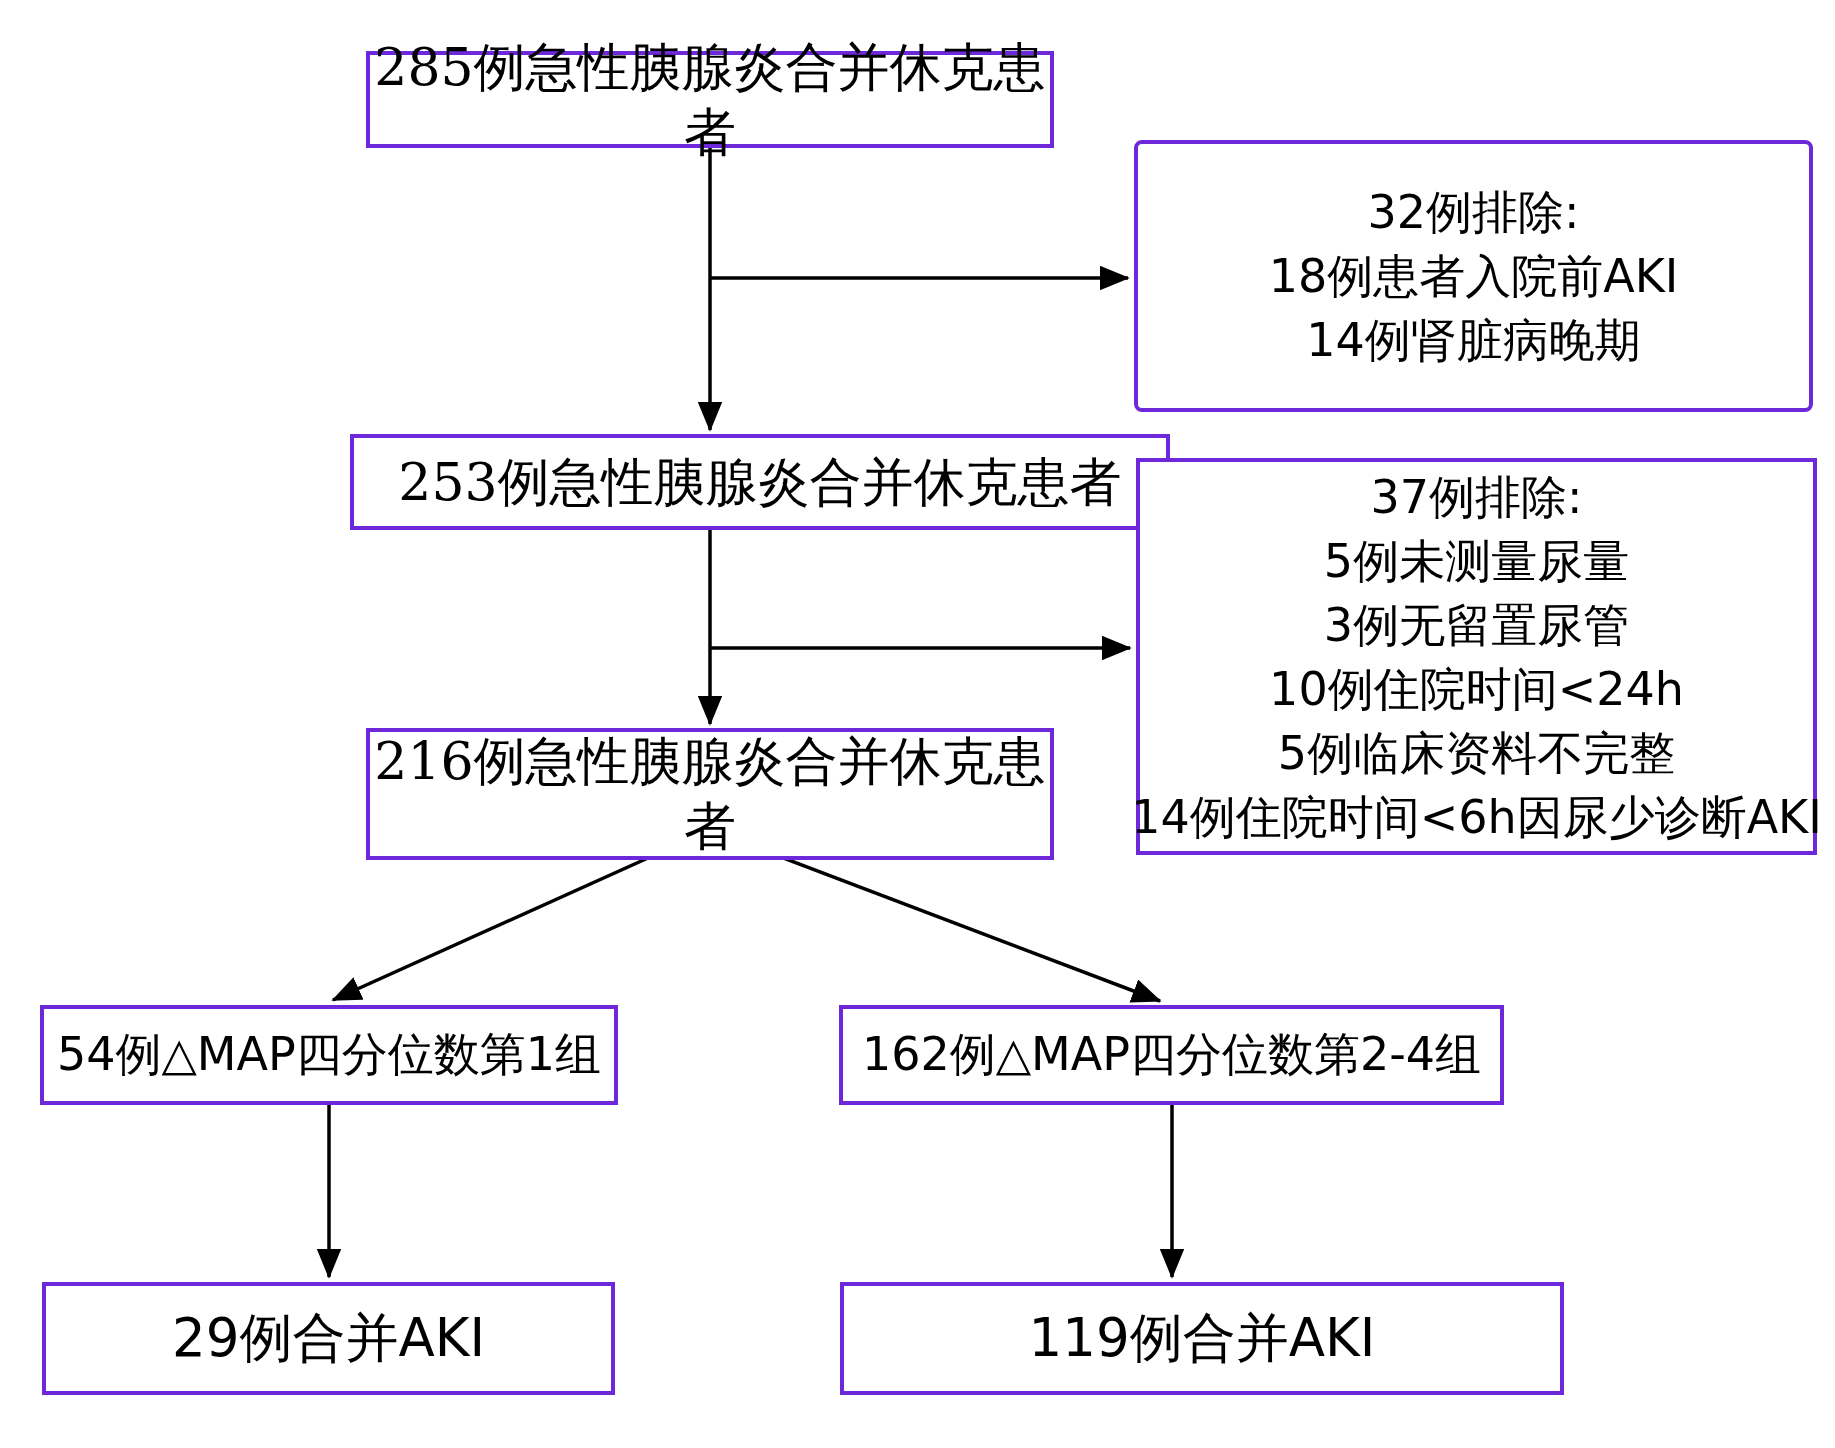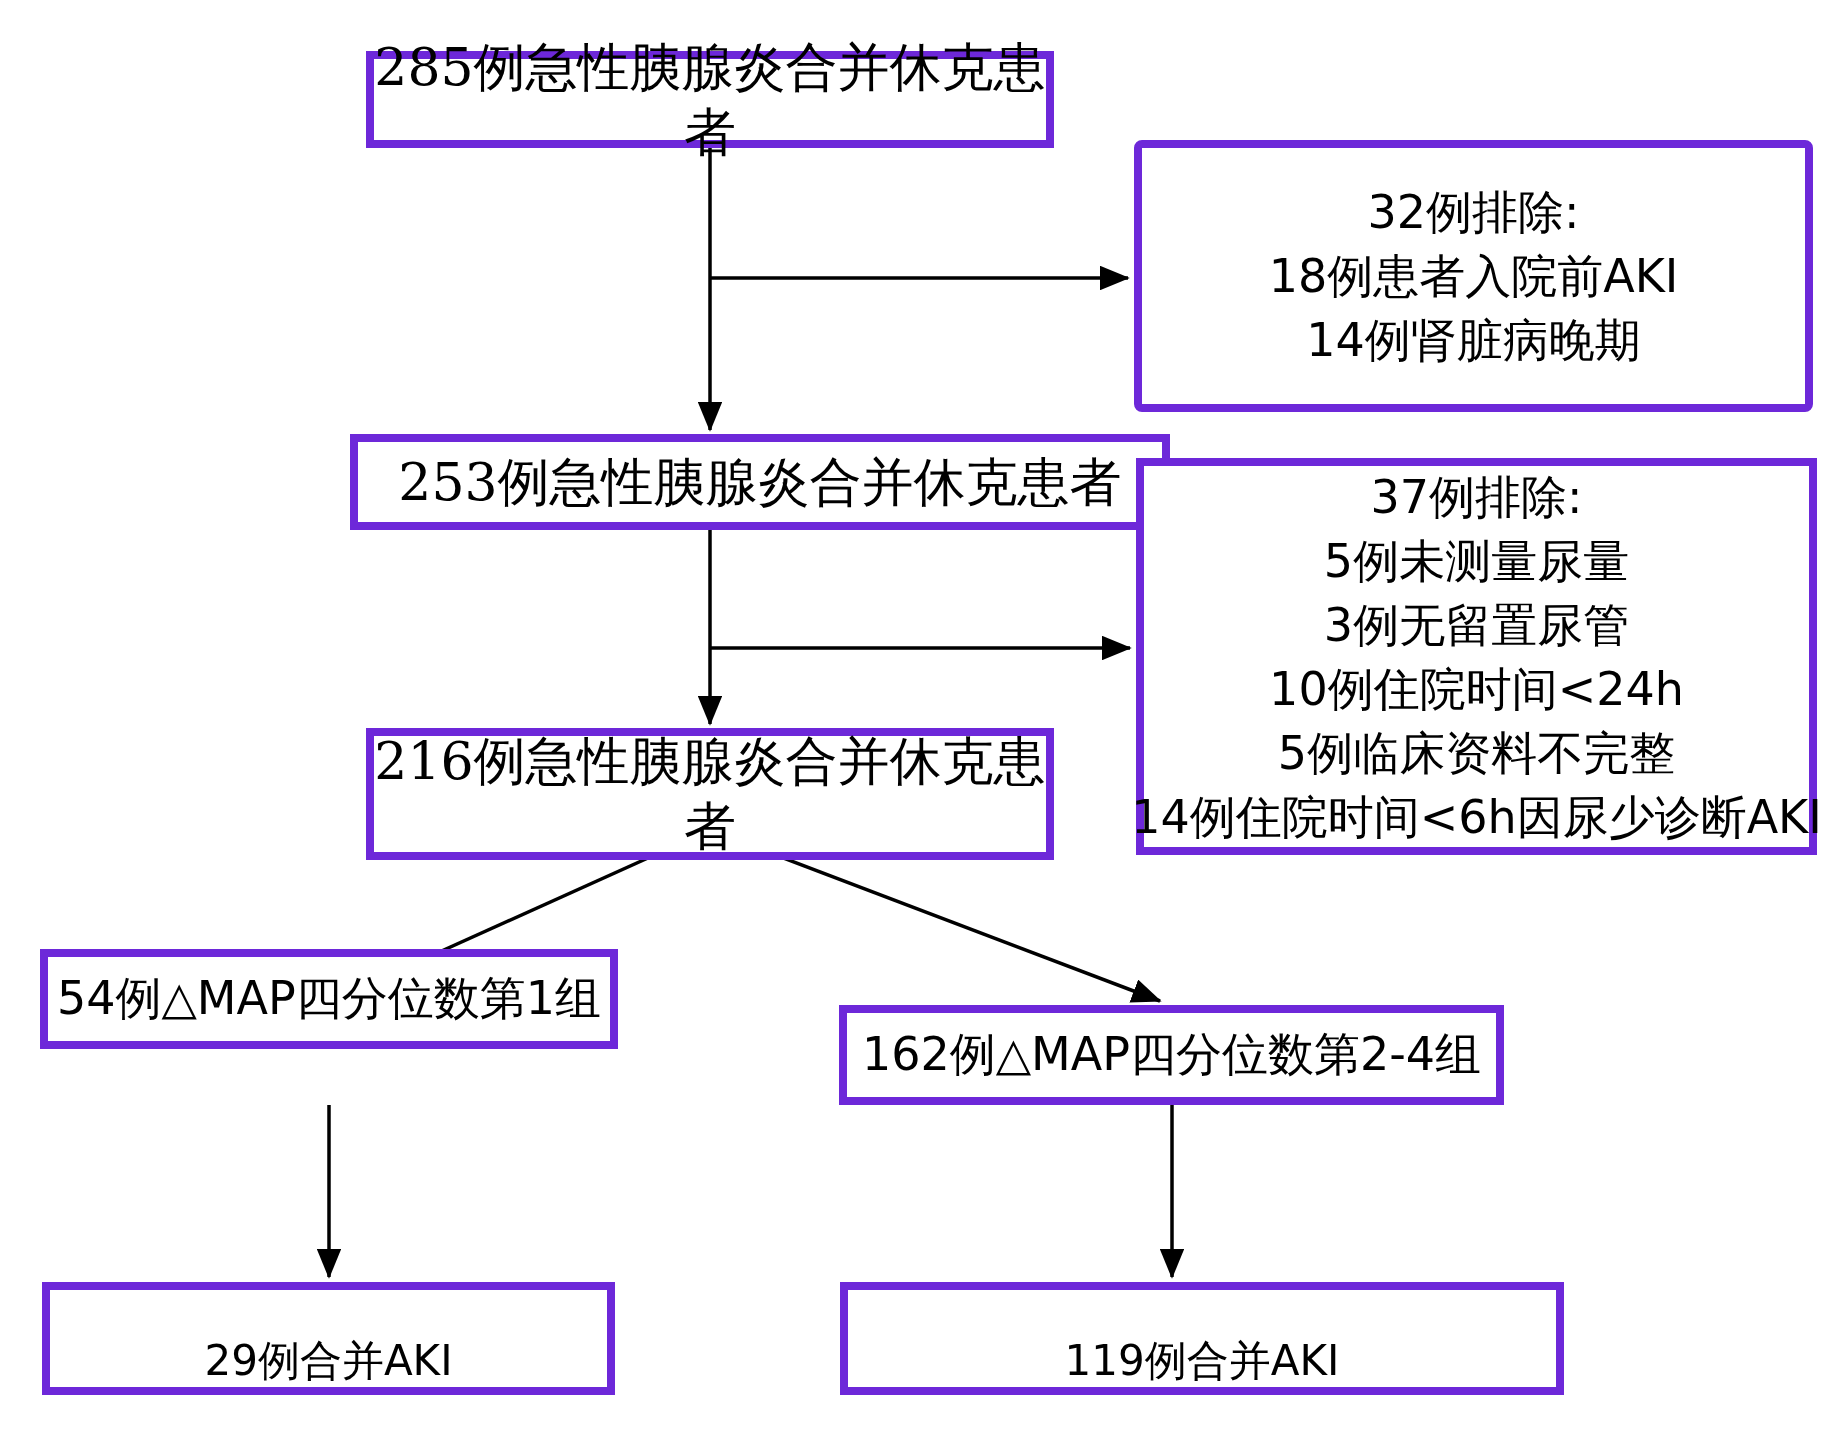--- a/index.html
+++ b/index.html
@@ -12,21 +12,21 @@
     width: 1835px;
     height: 1448px;
     background: #ffffff;
     font-family: "DejaVu Sans", "Liberation Sans", sans-serif;
     color: #000000;
     overflow: hidden;
   }
   .box {
     position: absolute;
     box-sizing: border-box;
-    border: 8px solid #6d28d9;
+    border: 4px solid #6d28d9;
     background: #ffffff;
     display: flex;
     align-items: center;
     justify-content: center;
     text-align: center;
     line-height: 1.25;
   }
   .box.serif {
     font-family: "DejaVu Serif", "Liberation Serif", serif;
     font-size: 52px;
@@ -40,22 +40,21 @@
     justify-content: center;
   }
   .excl .excl-line {
     line-height: 64px;
     white-space: nowrap;
   }
   .box.branch {
     font-size: 46px;
   }
   .box.outcome {
-    font-size: 42px;
-    align-items: flex-end;
+    font-size: 53px;
   }
   #connectors {
     position: absolute;
     left: 0;
     top: 0;
     width: 1835px;
     height: 1448px;
     pointer-events: none;
   }
   #connectors line {
@@ -104,21 +103,21 @@
 
   <div class="box sans excl" style="left:1136px; top:458px; width:681px; height:397px;">
     <div class="excl-line">37例排除:</div>
     <div class="excl-line">5例未测量尿量</div>
     <div class="excl-line">3例无留置尿管</div>
     <div class="excl-line">10例住院时间&lt;24h</div>
     <div class="excl-line">5例临床资料不完整</div>
     <div class="excl-line">14例住院时间&lt;6h因尿少诊断AKI</div>
   </div>
 
-  <div class="box sans branch" style="left:40px; top:949px; width:578px; height:100px;">
+  <div class="box sans branch" style="left:40px; top:1005px; width:578px; height:100px;">
     <span>54例△MAP四分位数第1组</span>
   </div>
 
   <div class="box sans branch" style="left:839px; top:1005px; width:665px; height:100px;align-items:center;">
     <span>162例△MAP四分位数第2-4组</span>
   </div>
 
   <div class="box sans outcome" style="left:42px; top:1282px; width:573px; height:113px;">
     <span>29例合并AKI</span>
   </div>

